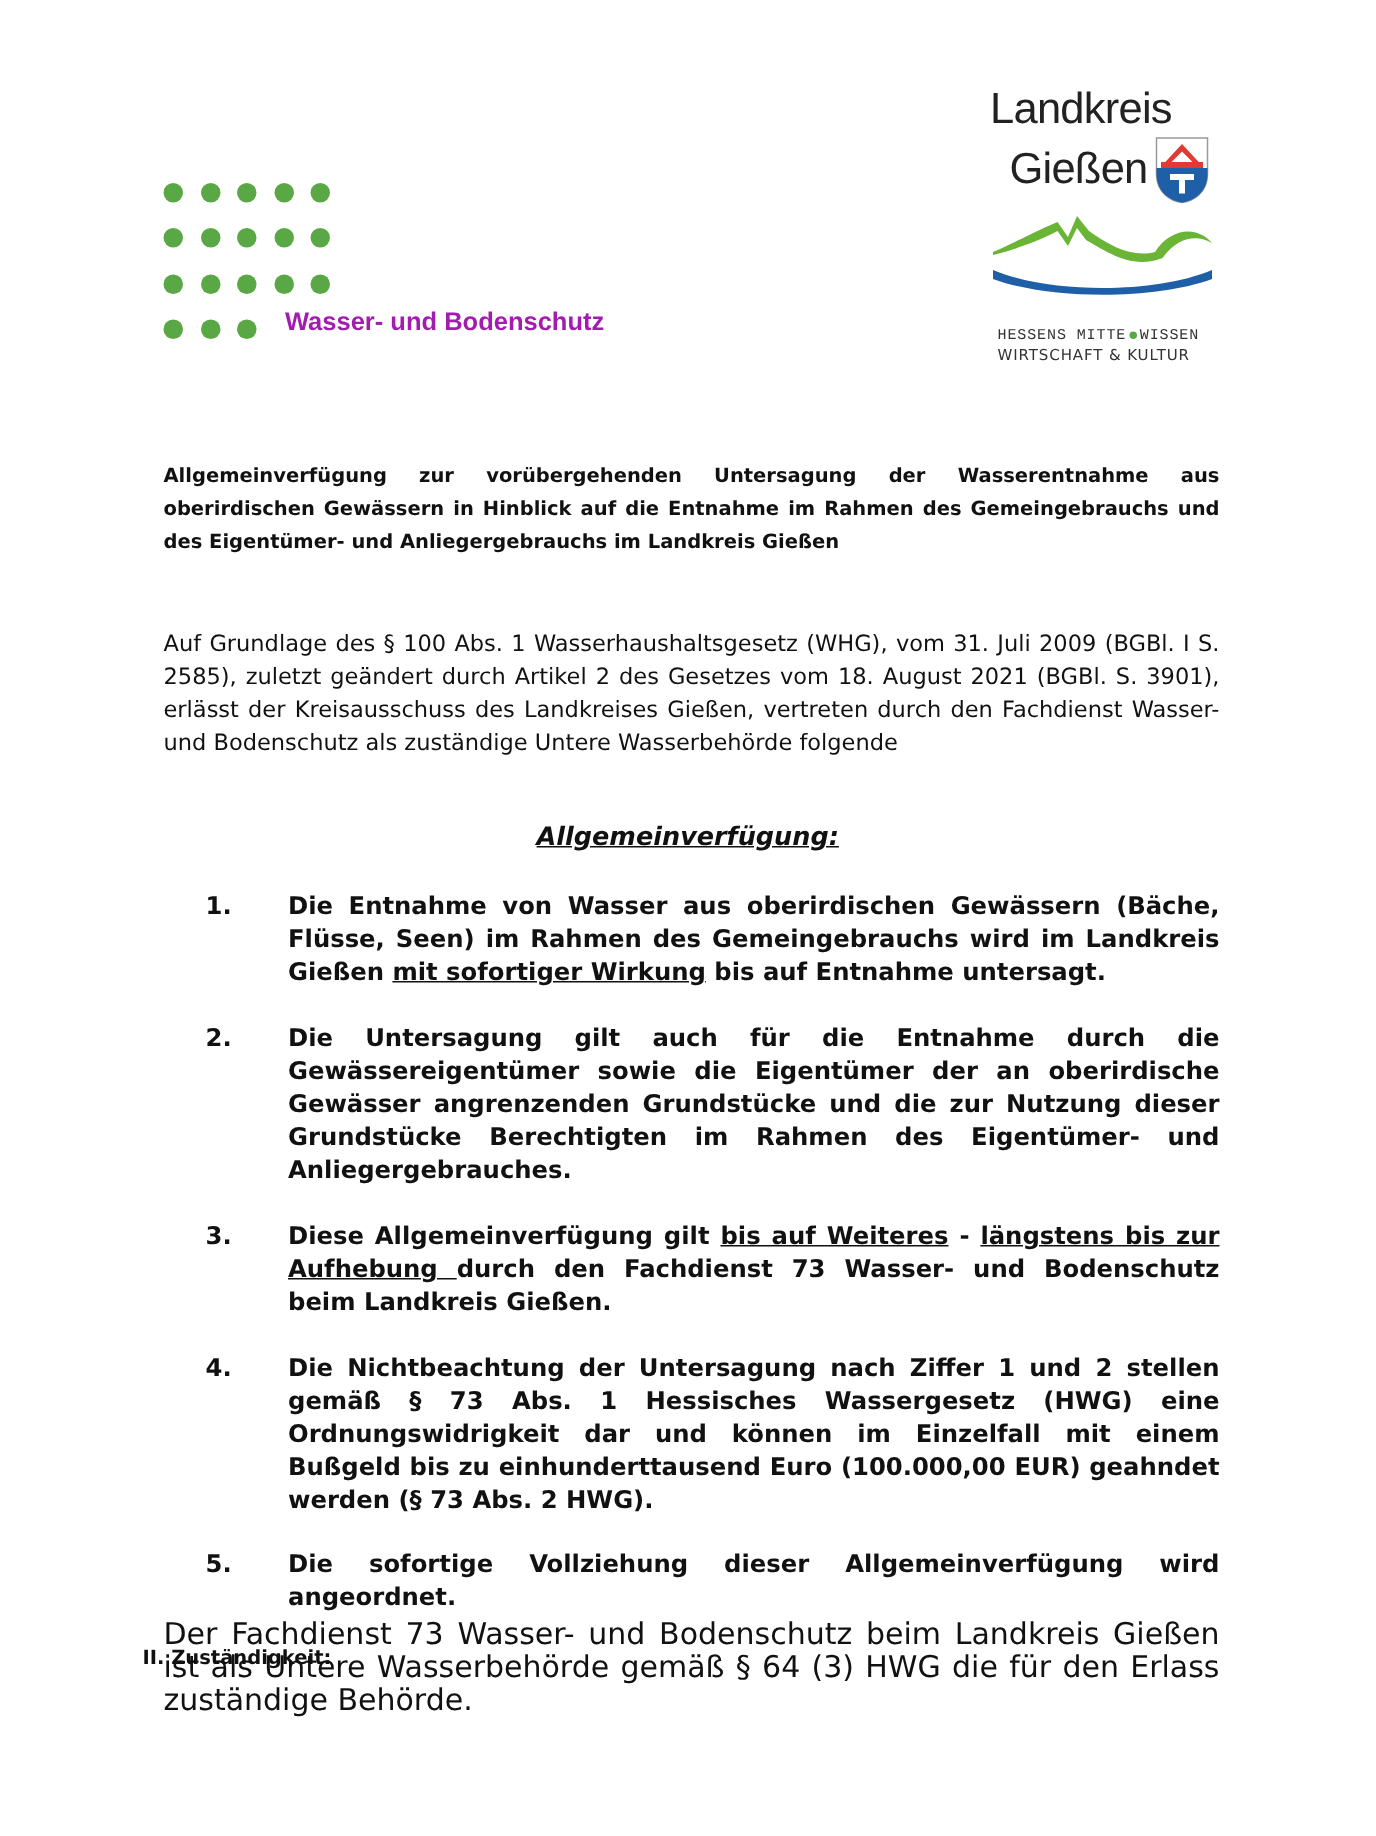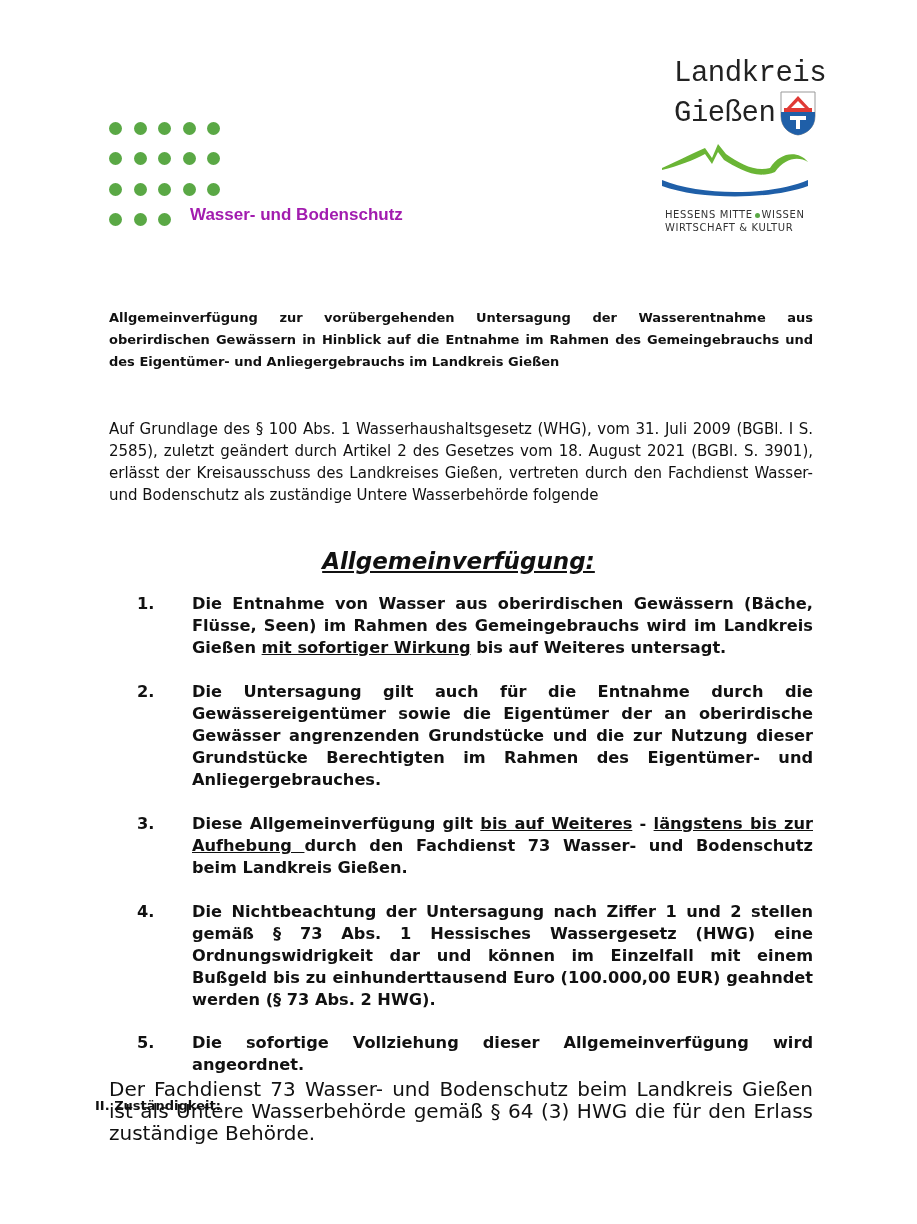--- a/index.html
+++ b/index.html
@@ -2,28 +2,28 @@
 <html><head>
 <meta charset="utf-8">
 <style>
   html, body { margin: 0; padding: 0; background: #ffffff; }
   body { width: 917px; height: 1224px; position: relative; overflow: hidden; color: #111; font-family: "DejaVu Sans", sans-serif; }
   .dots { position: absolute; left: 109px; top: 113px; }
   .dot-row { display: flex; gap: 0; height: 30.5px; align-items: center; }
   .dot { width: 13px; height: 13px; border-radius: 50%; background: #5aa845; margin-right: 11.5px; }
   .dept { position: absolute; left: 190px; top: 205px; font-family: "Liberation Sans", sans-serif; font-weight: bold; font-size: 17px; color: #a21caf; }
   .logo { position: absolute; left: 660px; top: 57px; width: 160px; }
-  .logo-title { font-family: Liberation Mono, monospace; font-size: 29px; line-height: 33px; color: #222; letter-spacing: -0.5px; margin-left: 14px; }
-  .logo-title2 { display: flex; align-items: center; }
+  .logo-title { font-family: Liberation Sans, sans-serif; font-size: 29px; line-height: 33px; color: #222; letter-spacing: -0.5px; }
+  .logo-title2 { display: flex; align-items: center; justify-content: center; }
   .logo-tag { font-family: "DejaVu Sans", sans-serif; font-size: 10px; letter-spacing: 0.6px; color: #333; line-height: 13px; margin-left: 5px; }
   .tag-dot { display: inline-block; width: 5px; height: 5px; border-radius: 50%; background: #5aa845; vertical-align: middle; margin: 0 2px; }
   .content { position: absolute; left: 109px; width: 704px; font-family: "DejaVu Sans", sans-serif; font-size: 15.5px; line-height: 22px; text-align: justify; }
   .title { top: 307px; font-weight: bold; font-size: 13px; }
   .intro { top: 418px; font-size: 15px; }
-  .heading { position: absolute; top: 548px; left: 0; width: 917px; text-align: center; font-weight: bold; font-style: italic; text-decoration: underline; font-size: 23px; font-family: "DejaVu Sans", sans-serif; }
+  .heading { position: absolute; top: 548px; left: 0; width: 917px; text-align: center; font-weight: bold; font-style: italic; text-decoration: underline; font-size: 17px; font-family: "DejaVu Sans", sans-serif; }
   .item { position: absolute; left: 137px; width: 676px; display: flex; font-weight: bold; font-size: 16.2px; line-height: 22px; }
   .item .num { width: 55px; flex-shrink: 0; }
   .item .txt { flex: 1; text-align: justify; }
   u { text-decoration: underline; }
   .sec-head { position: absolute; left: 95px; top: 1098px; font-weight: bold; font-size: 13px; }
   .sec-body { top: 1078px; font-size: 20px; }
 </style>
 </head>
 <body>
 
@@ -67,35 +67,35 @@
       <path d="M6 20 L19 6 L32 20 L28 20 L19 11 L10 20 Z" fill="#e03a35"></path>
       <rect x="5" y="18" width="28" height="4" fill="#e03a35"></rect>
       <rect x="11" y="26" width="16" height="4" fill="#fff"></rect>
       <rect x="17" y="26" width="4" height="13" fill="#fff"></rect>
     </svg>
   </div>
   <svg width="150" height="62" viewBox="0 0 150 62" style="display:block;margin-top:2px;">
     <path d="M2 30 C20 22 35 14 45 10 L52 20 L58 6 L66 16 C80 26 95 34 110 30 C120 14 138 12 148 24 C138 18 125 20 115 34 C95 42 78 30 64 22 L58 14 L52 26 L45 16 C34 22 18 28 2 32 Z" fill="#6ab535"></path>
     <path d="M2 42 C40 58 110 58 148 42 L148 48 C110 62 40 62 2 48 Z" fill="#1f5fa8"></path>
   </svg>
-  <div class="logo-tag" style="margin-top:8px;">
+  <div class="logo-tag" style="margin-top:18px;font-family:Liberation Mono, monospace;">
     <span>HESSENS MITTE</span><span class="tag-dot"></span><span>WISSEN</span>
   </div>
   <div class="logo-tag">WIRTSCHAFT &amp; KULTUR</div>
 </div>
 
 <div class="content title">Allgemeinverfügung zur vorübergehenden Untersagung der Wasserentnahme aus oberirdischen Gewässern in Hinblick auf die Entnahme im Rahmen des Gemeingebrauchs und des Eigentümer- und Anliegergebrauchs im Landkreis Gießen</div>
 
 <div class="content intro">Auf Grundlage des § 100 Abs. 1 Wasserhaushaltsgesetz (WHG), vom 31. Juli 2009 (BGBl. I S. 2585), zuletzt geändert durch Artikel 2 des Gesetzes vom 18. August 2021 (BGBl. S. 3901), erlässt der Kreisausschuss des Landkreises Gießen, vertreten durch den Fachdienst Wasser- und Bodenschutz als zuständige Untere Wasserbehörde folgende</div>
 
 <div class="heading">Allgemeinverfügung:</div>
 
 <div class="item" style="top:593px;">
   <span class="num">1.</span>
-  <span class="txt"><span>Die Entnahme von Wasser aus oberirdischen Gewässern (Bäche, Flüsse, Seen) im Rahmen des Gemeingebrauchs wird im Landkreis Gießen </span><u>mit sofortiger Wirkung</u><span> bis auf Weiteres untersagt.</span></span>
+  <span class="txt"><span>Die Entnahme von Wasser aus oberirdischen Gewässern (Bäche, Flüsse, Seen) im Rahmen des Gemeingebrauchs wird im Landkreis Gießen </span><u>mit sofortiger Wirkung</u><span> bis auf Entnahme untersagt.</span></span>
 </div>
 
 <div class="item" style="top:681px;">
   <span class="num">2.</span>
   <span class="txt">Die Untersagung gilt auch für die Entnahme durch die Gewässereigentümer sowie die Eigentümer der an oberirdische Gewässer angrenzenden Grundstücke und die zur Nutzung dieser Grundstücke Berechtigten im Rahmen des Eigentümer- und Anliegergebrauches.</span>
 </div>
 
 <div class="item" style="top:813px;">
   <span class="num">3.</span>
   <span class="txt"><span>Diese Allgemeinverfügung gilt </span><u>bis auf Weiteres</u><span> - </span><u>längstens bis zur Aufhebung </u><span>durch den Fachdienst 73 Wasser- und Bodenschutz beim Landkreis Gießen.</span></span>

